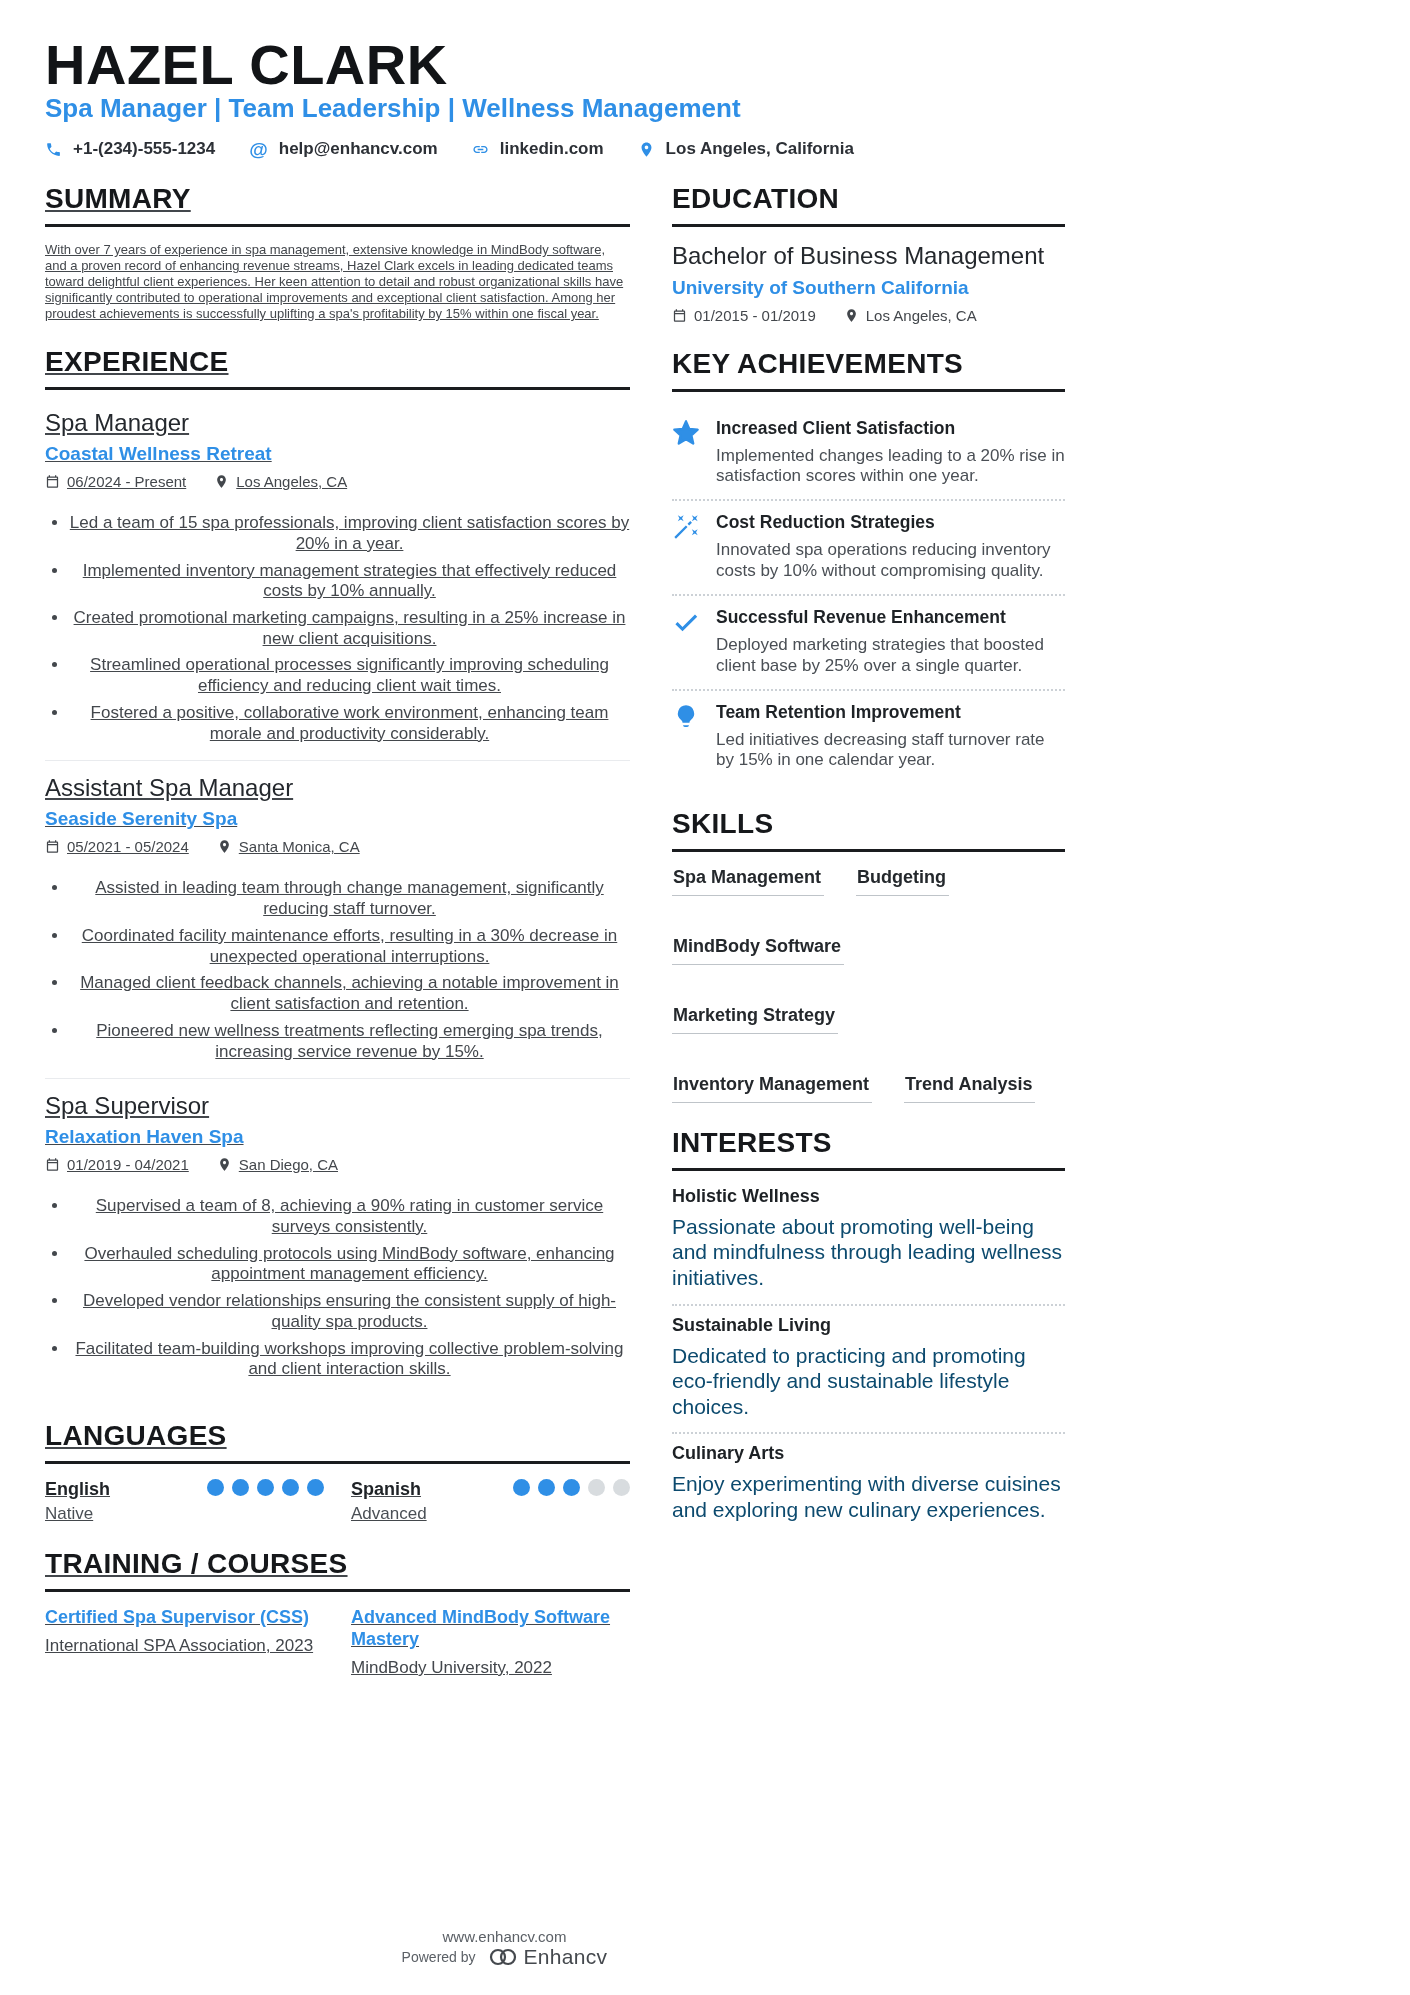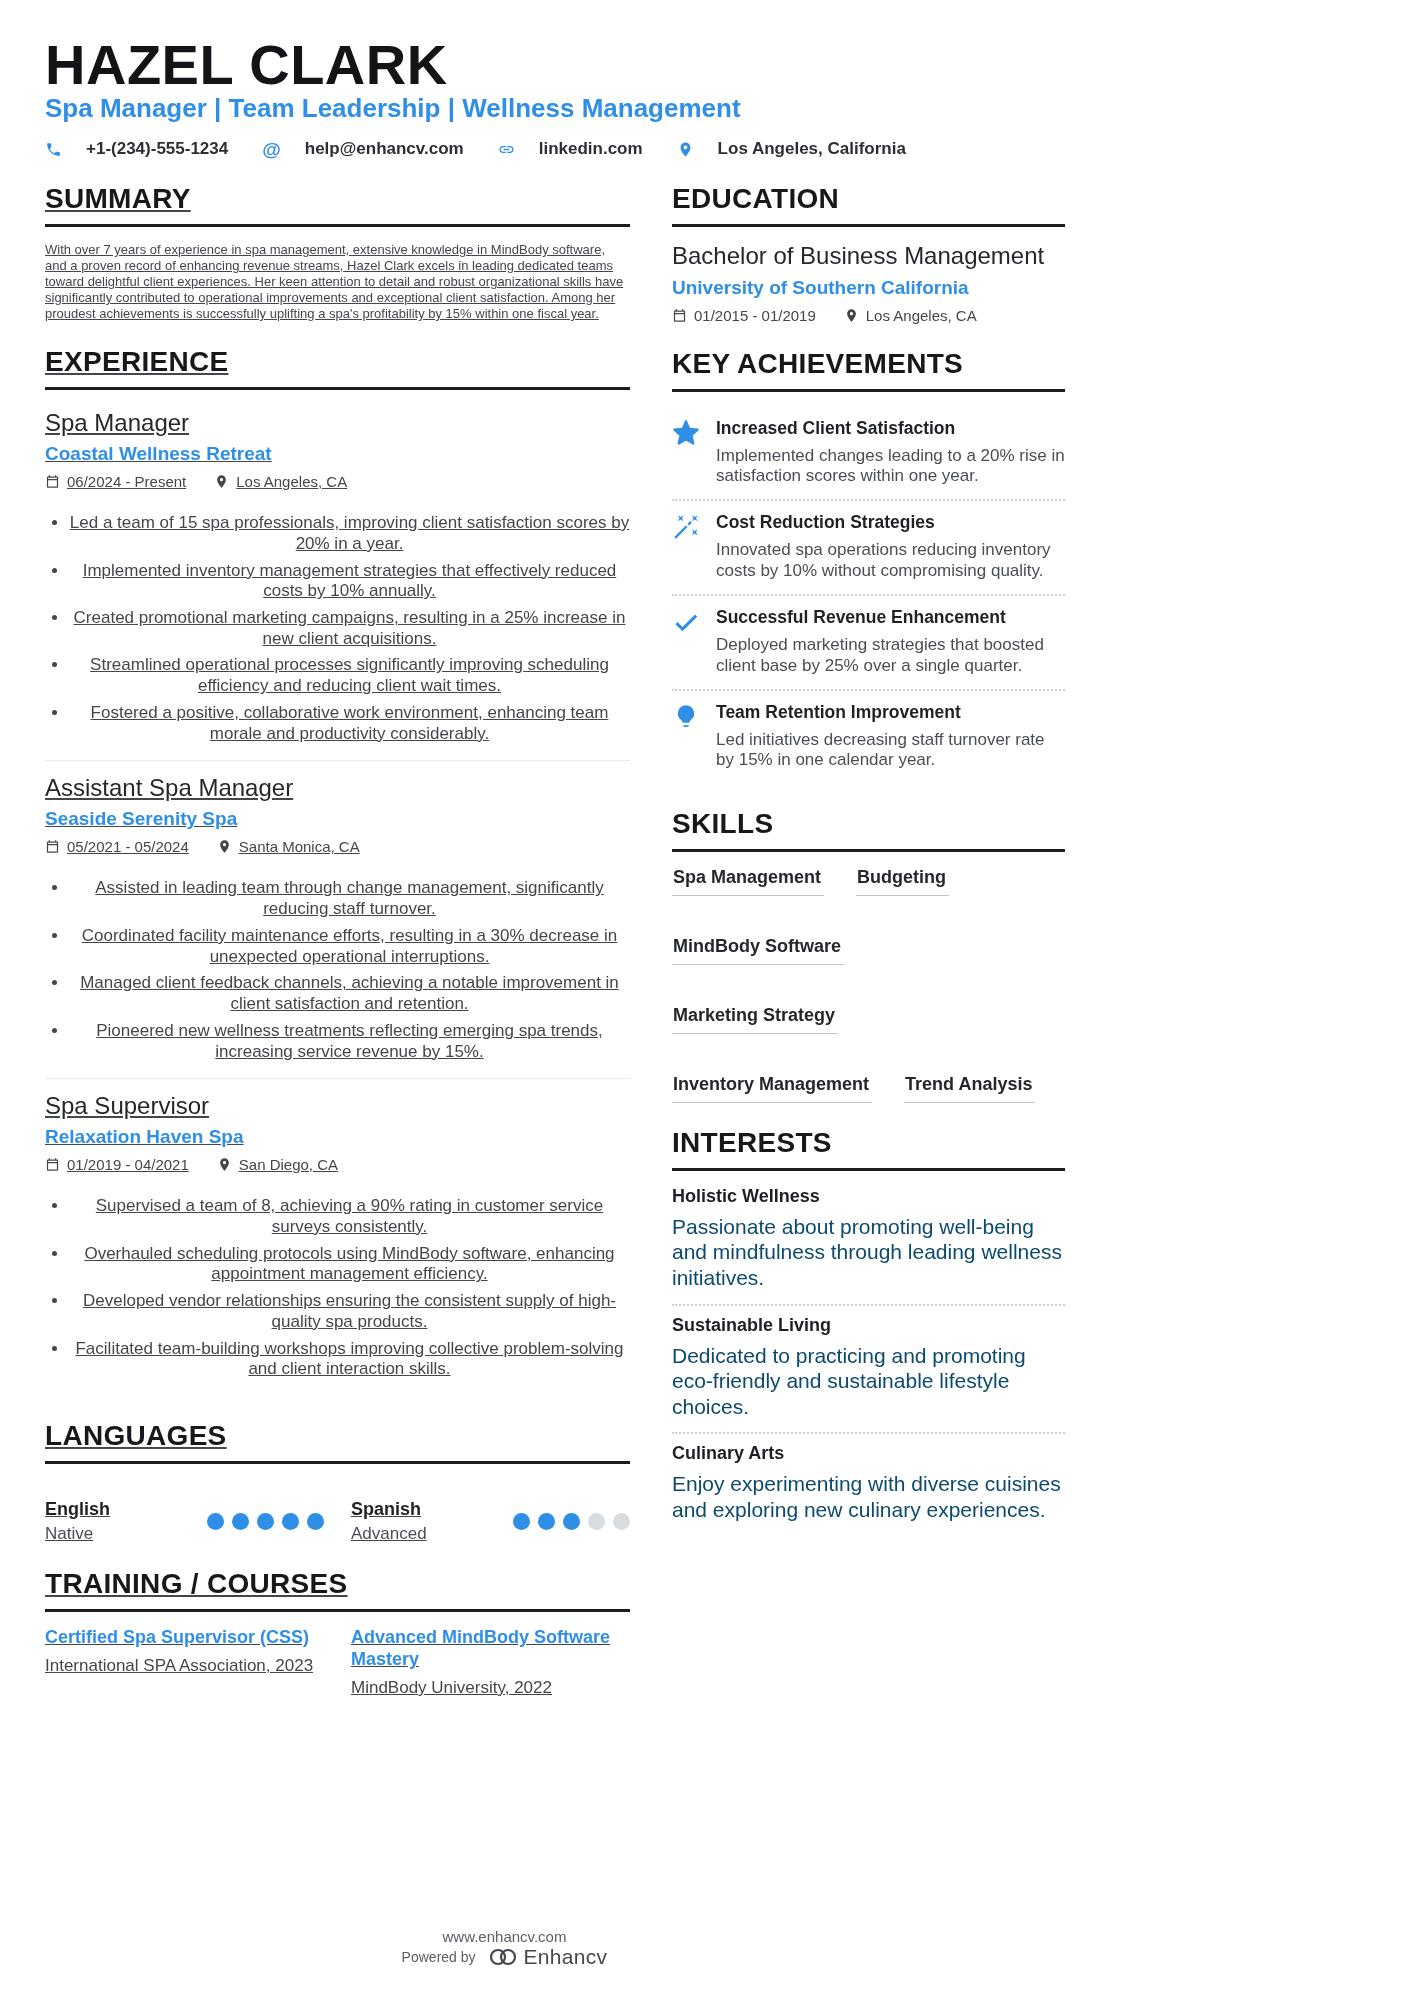--- a/index.html
+++ b/index.html
@@ -8,21 +8,21 @@
     width:1410px; height:1995px;
     font-family:"Liberation Sans","DejaVu Sans",sans-serif;
     color:#43474c; position:relative;
   }
   .page { position:relative; width:1316px; height:1995px; padding:36px 345px 0 45px; }
 
   
   .name { font-size:56px; font-weight:700; color:#121417; letter-spacing:.5px; line-height:1.02; }
   .headline { margin-top:0; font-size:26px; font-weight:700; color:#2f8fe6; }
   .contact-row { margin-top:15px; display:flex; align-items:center; gap:34px; }
-  .contact-item { display:flex; align-items:center; gap:24px; font-size:17px; font-weight:700; color:#2c3036; }
+  .contact-item { display:flex; align-items:center; gap:11px; font-size:17px; font-weight:700; color:#2c3036; }
   .contact-item .ic { width:17px; height:17px; fill:#2f8fe6; flex:none; }
   .at-glyph { font-size:19px; font-weight:700; color:#2f8fe6; line-height:1; }
 
   
   .columns { display:flex; gap:42px; margin-top:24px; }
   .col-left  { width:585px; flex:none;text-decoration:underline; }
   .col-right { width:393px; flex:none; }
 
   h2.sec {
     font-size:28px; font-weight:700; color:#16181b; letter-spacing:.3px;
@@ -38,21 +38,21 @@
   .job-title { font-size:24px; font-weight:400; color:#24282d; }
   .company { margin-top:6px; font-size:19px; font-weight:700; color:#2f8fe6; }
   .meta { display:flex; gap:28px; margin-top:8px; font-size:15px; color:#43474c; }
   .meta-item { display:flex; align-items:center; gap:7px; }
   .meta .ic { width:15px; height:15px; fill:#43474c; flex:none; }
   ul.bullets { margin-top:23px; padding-left:24px;text-align:center; }
   ul.bullets li { font-size:17px; line-height:1.22; color:#43474c; margin-bottom:6px; }
 
   
   .lang-row { display:flex; gap:27px; }
-  .lang-item { width:280px; display:flex; justify-content:space-between; align-items:center;margin-top:20px; }
+  .lang-item { width:280px; display:flex; justify-content:space-between; align-items:flex-start; }
   .lang-name { font-size:18px; font-weight:700; color:#1f2327; }
   .lang-level { margin-top:4px; font-size:17px; color:#4a4f55; }
   .dots { display:flex; gap:8px; }
   .dot { width:17px; height:17px; border-radius:50%; background:#d8dcdf; }
   .dot.filled { background:#2f8fe6; }
 
   
   .course-row { display:flex; gap:27px; }
   .course { width:280px; }
   .course-title { font-size:18px; font-weight:700; color:#2f8fe6; line-height:1.22; }

